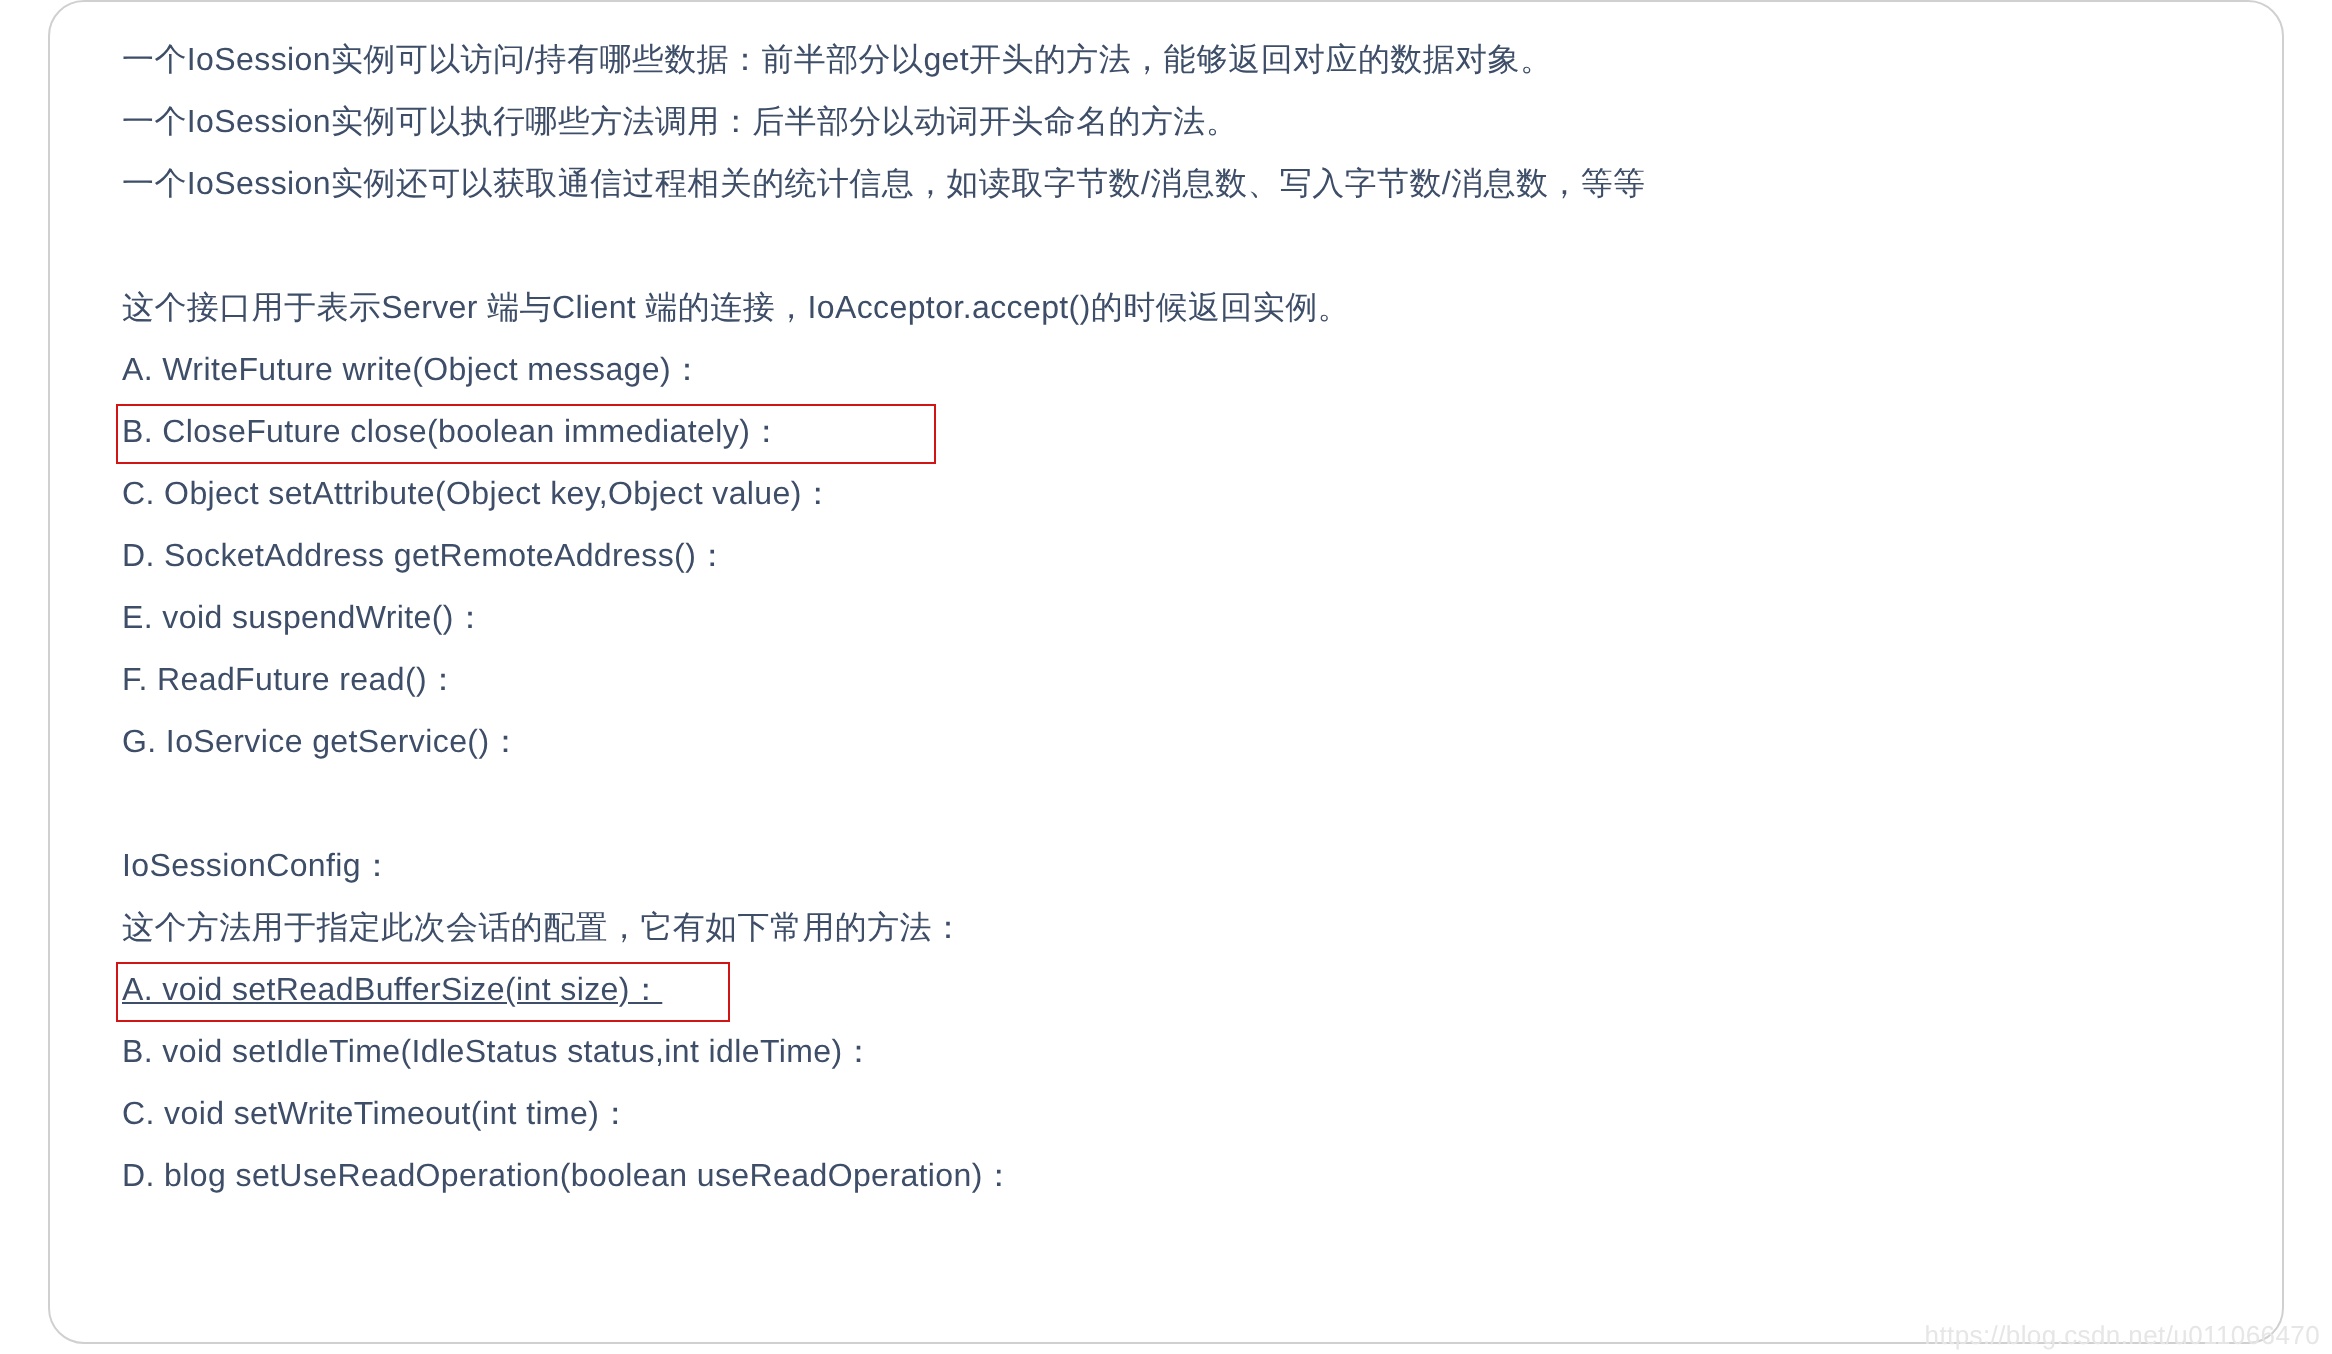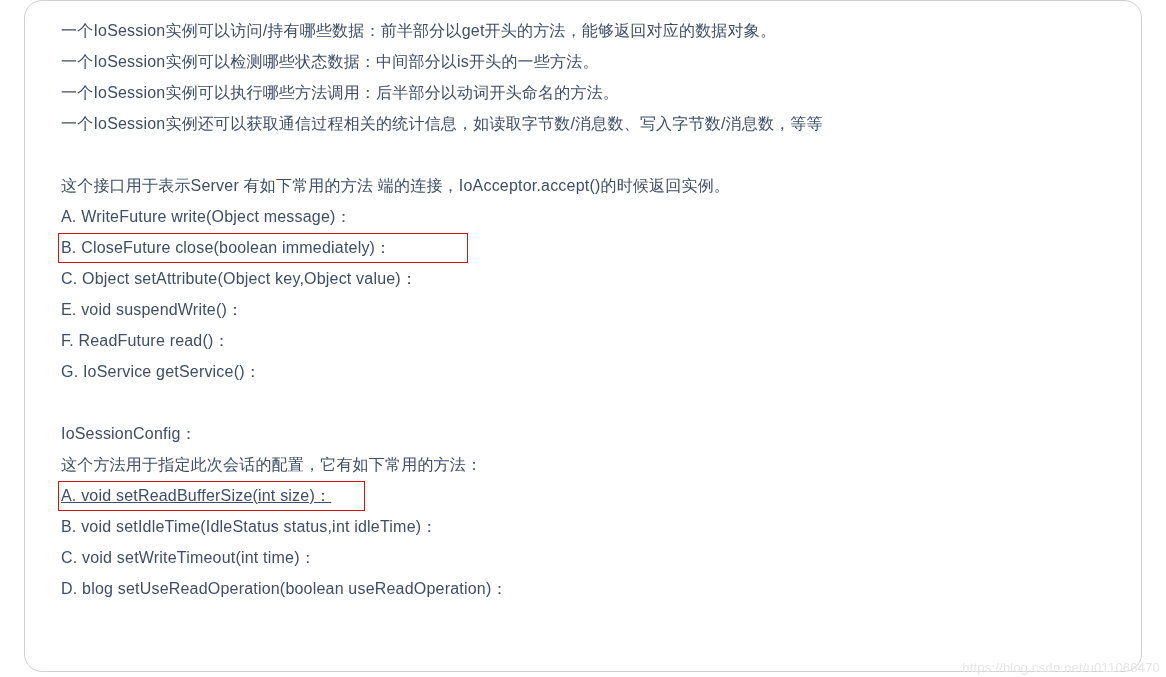--- a/index.html
+++ b/index.html
@@ -48,30 +48,30 @@
       font-family: Arial, sans-serif;
       margin-top: 28px;
     }
     .wm-link { text-decoration: none; color: #e6e6e6; }
   </style>
 </head>
 <body>
 
 <div class="document-container">
   <div class="line">一个IoSession实例可以访问/持有哪些数据：前半部分以get开头的方法，能够返回对应的数据对象。</div>
-  <div class="line">一个IoSession实例可以检测哪些状态数据：中间部分以is开头的一些方法。</div>
   <div class="line">一个IoSession实例可以执行哪些方法调用：后半部分以动词开头命名的方法。</div>
   <div class="line">一个IoSession实例还可以获取通信过程相关的统计信息，如读取字节数/消息数、写入字节数/消息数，等等</div>
   <div class="blank-line"></div>
-  <div class="line">这个接口用于表示Server 有如下常用的方法 端的连接，IoAcceptor.accept()的时候返回实例。</div>
+  <div class="line">这个接口用于表示Server 端与Client 端的连接，IoAcceptor.accept()的时候返回实例。</div>
   <div class="line">A. WriteFuture write(Object message)：</div>
   <div class="line">
     <span class="highlight highlight1">B. CloseFuture close(boolean immediately)：</span>
   </div>
   <div class="line">C. Object setAttribute(Object key,Object value)：</div>
+  <div class="line">D. SocketAddress getRemoteAddress()：</div>
   <div class="line">E. void suspendWrite()：</div>
   <div class="line">F. ReadFuture read()：</div>
   <div class="line">G. IoService getService()：</div>
   <div class="blank-line"></div>
   <div class="line">IoSessionConfig：</div>
   <div class="line">这个方法用于指定此次会话的配置，它有如下常用的方法：</div>
   <div class="line">
     <span class="highlight highlight2">A. void setReadBufferSize(int size)：</span>
   </div>
   <div class="line">B. void setIdleTime(IdleStatus status,int idleTime)：</div>

